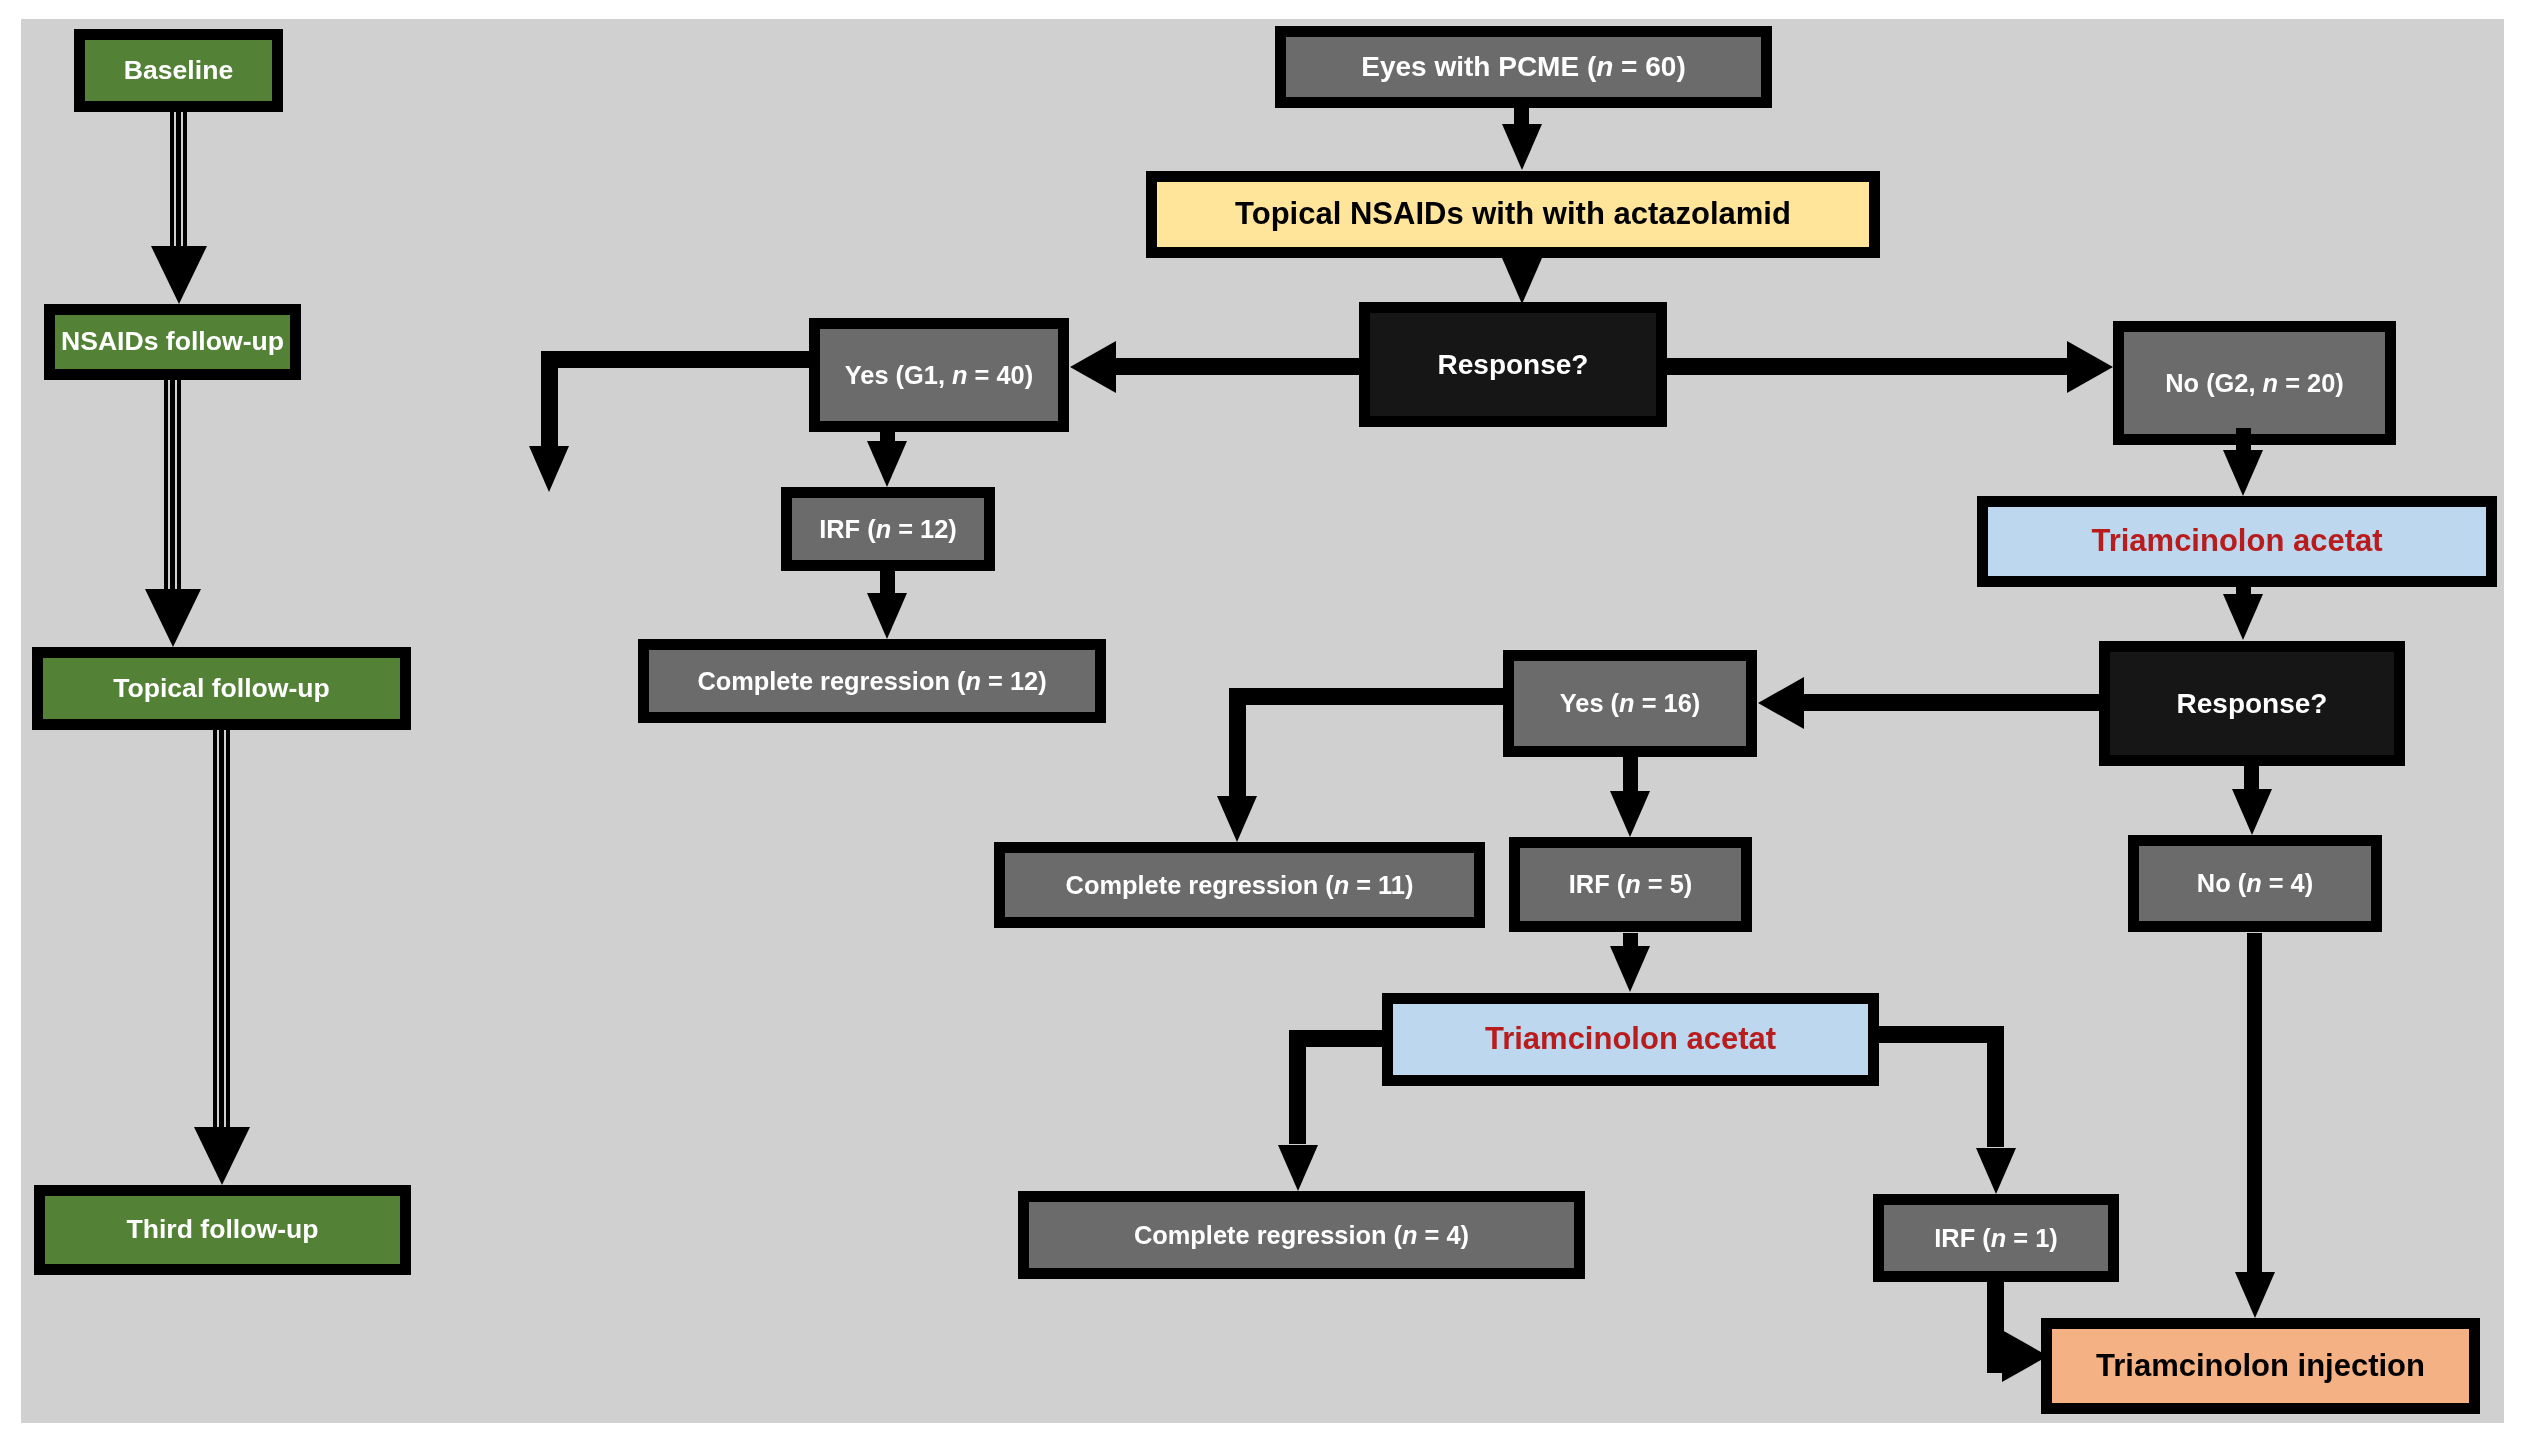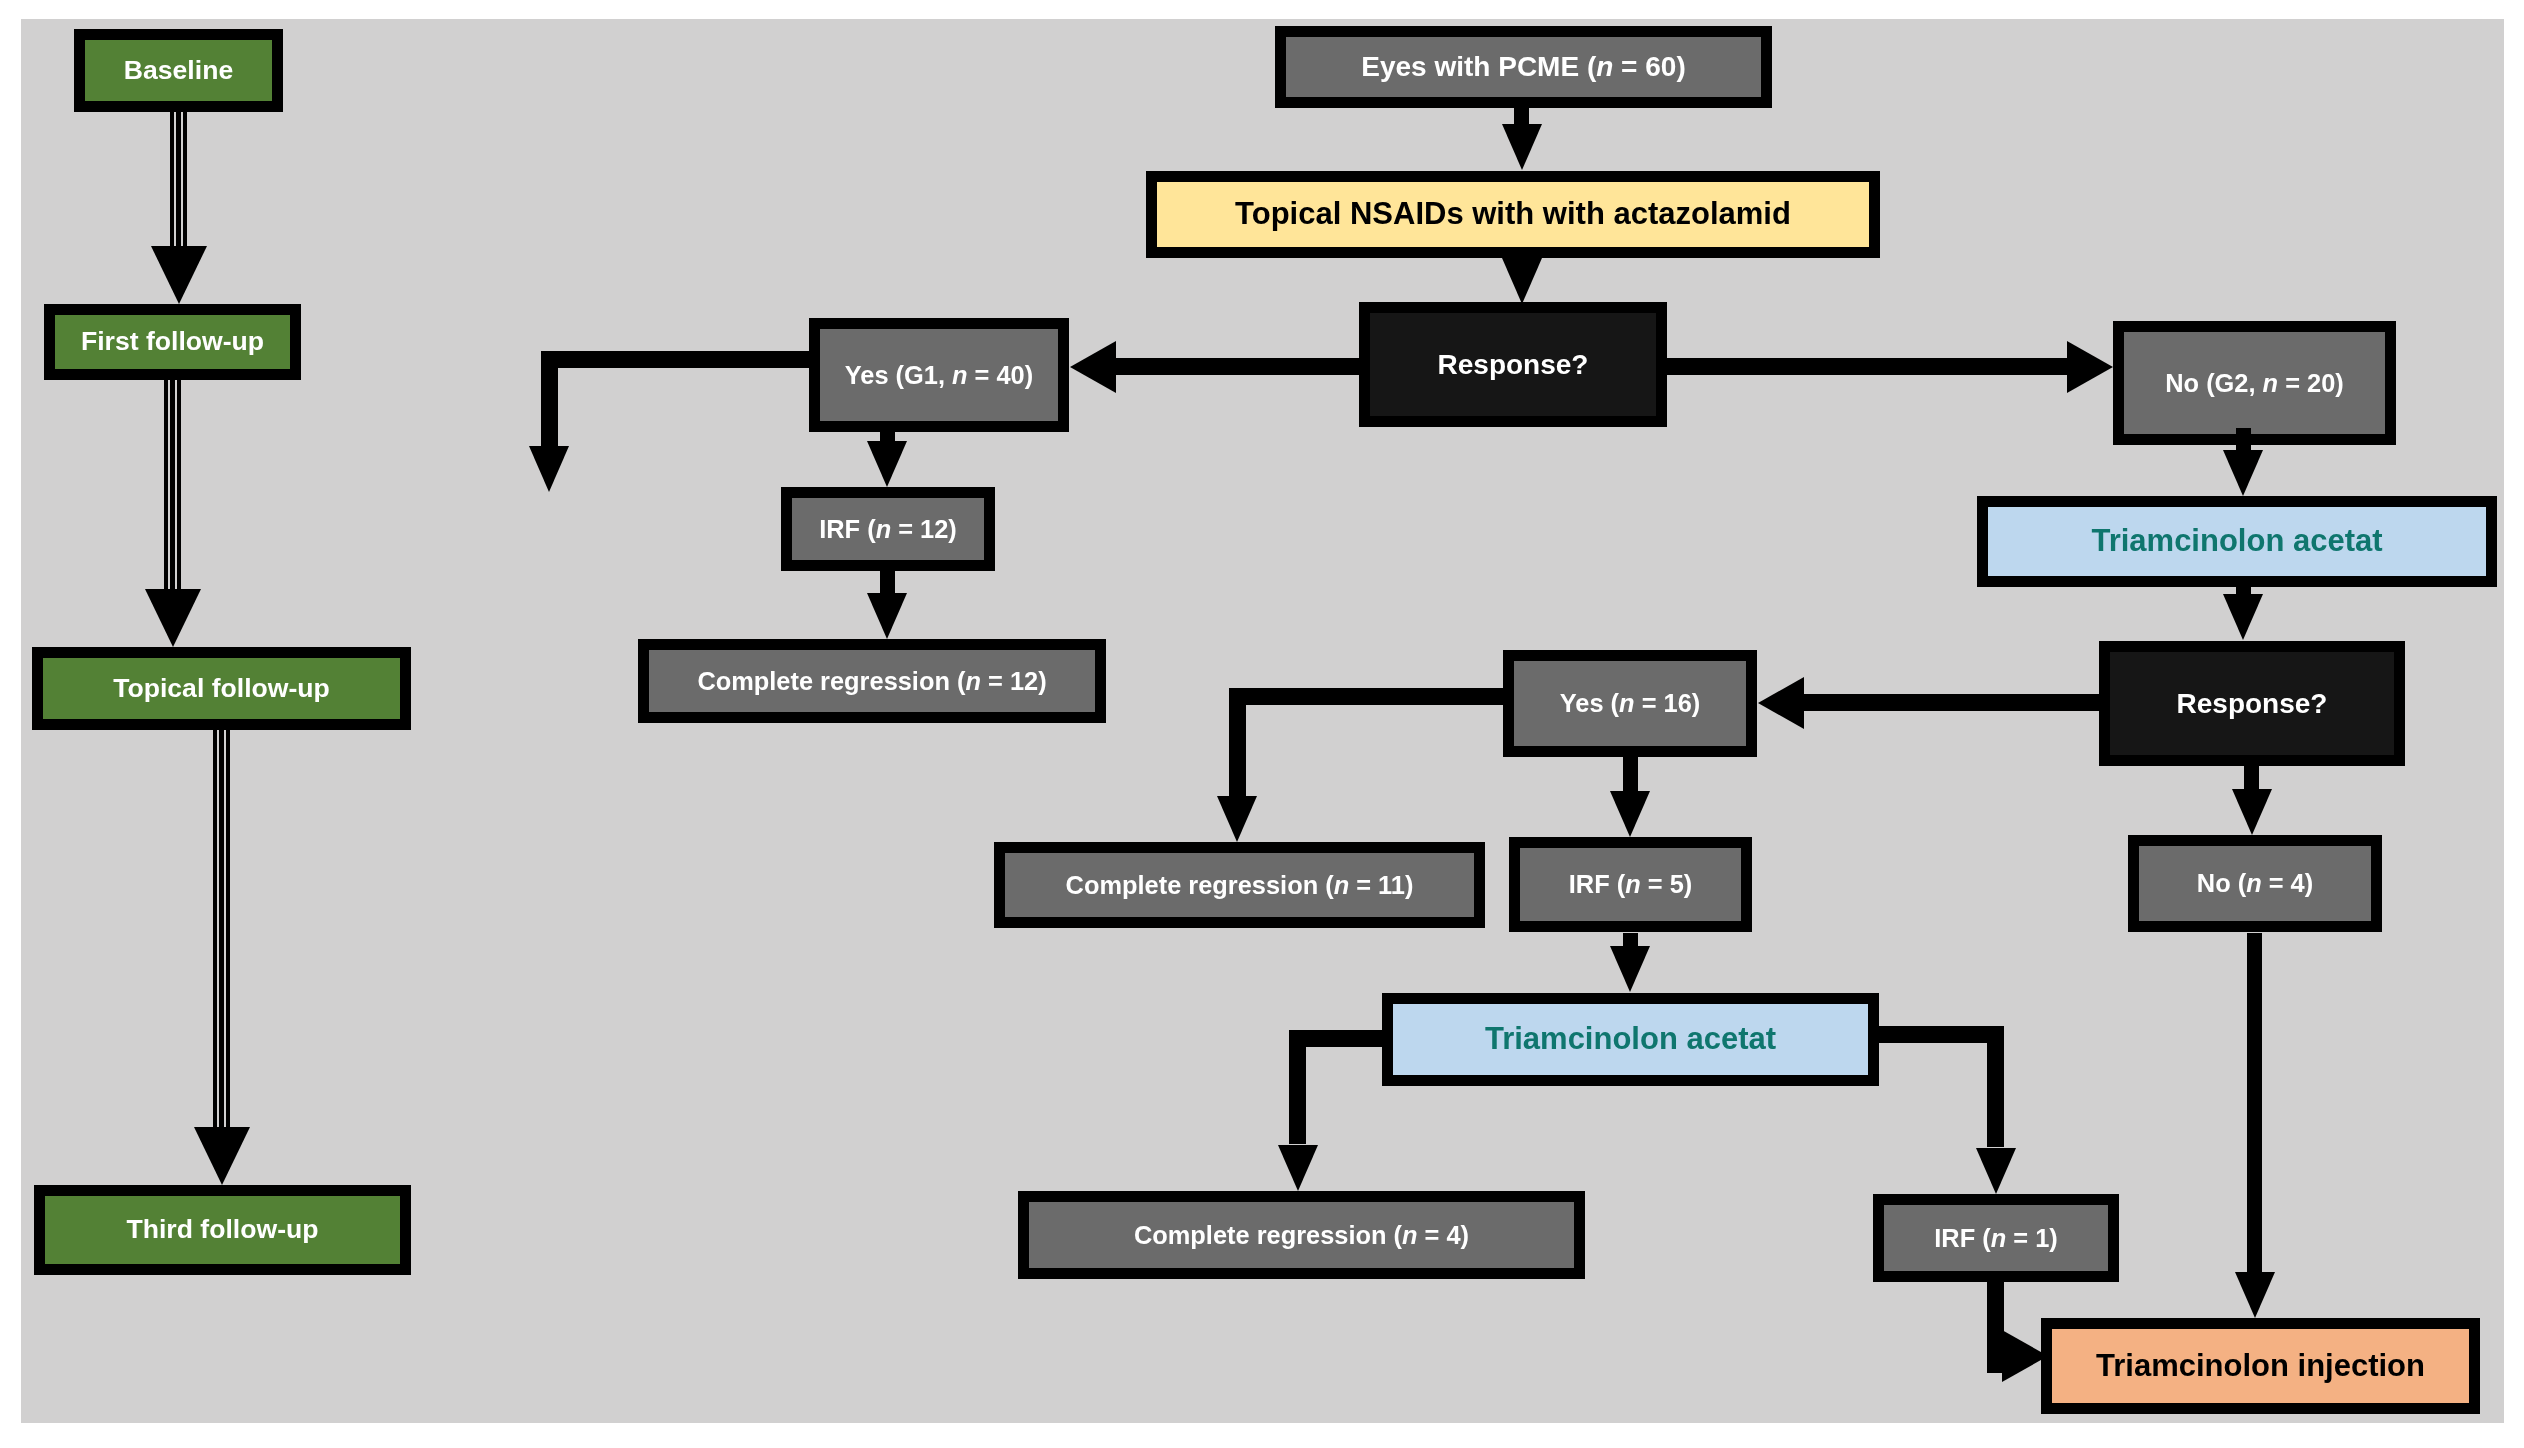--- a/index.html
+++ b/index.html
@@ -5,21 +5,21 @@
   html,body{margin:0;padding:0;background:#ffffff;width:2525px;height:1449px;overflow:hidden;}
   body{font-family:"Liberation Sans", sans-serif;}
   #canvas{position:absolute;left:0;top:0;width:2525px;height:1449px;}
   #panel{position:absolute;left:21px;top:19px;width:2483px;height:1404px;background:#d1d0d0;}
   .node{position:absolute;box-sizing:border-box;border:11.6px solid #000;display:flex;align-items:center;justify-content:center;text-align:center;font-weight:bold;line-height:1.05;}
   .node .lbl{display:block;padding:0 5.8px;white-space:nowrap;}
   .green{background:#538135;color:#ffffff;font-size:26.6px;}
   .gray{background:#6b6b6b;color:#ffffff;font-size:25.4px;}
   .black{background:#161616;color:#ffffff;font-size:28px;}
   .yellow{background:#ffe599;color:#000000;font-size:31px;}
-  .blue{background:#bdd7ee;color:#0f766e;font-size:31px;}
+  .blue{background:#bdd7ee;color:#b91c1c;font-size:31px;}
   .orange{background:#f4b183;color:#000000;font-size:31px;}
 
   
   .n-baseline{left:74px;top:29px;width:209px;height:83px;}
   .n-first{left:44px;top:304px;width:257px;height:76px;}
   .n-second{left:32px;top:647px;width:379px;height:83px;}
   .n-third{left:34px;top:1185px;width:377px;height:90px;}
   .n-eyes{left:1275px;top:26px;width:497px;height:82px;font-size:28px;}
   .n-topical{left:1146px;top:171px;width:734px;height:87px;}
   .n-response1{left:1359px;top:302px;width:308px;height:125px;}
@@ -50,21 +50,21 @@
 </head>
 <body>
 
 <div id="canvas">
   <div id="panel"></div>
 
   <div class="node green n-baseline">
       <span class="lbl">Baseline</span>
     </div>
   <div class="node green n-first">
-      <span class="lbl">First follow-up</span>
+      <span class="lbl">NSAIDs follow-up</span>
     </div>
   <div class="node green n-second">
       <span class="lbl">Topical follow-up</span>
     </div>
   <div class="node green n-third">
       <span class="lbl">Third follow-up</span>
     </div>
 
   <div>
     <div class="tripleshaft" style="left:170px;top:112px;height:134px;"></div>

